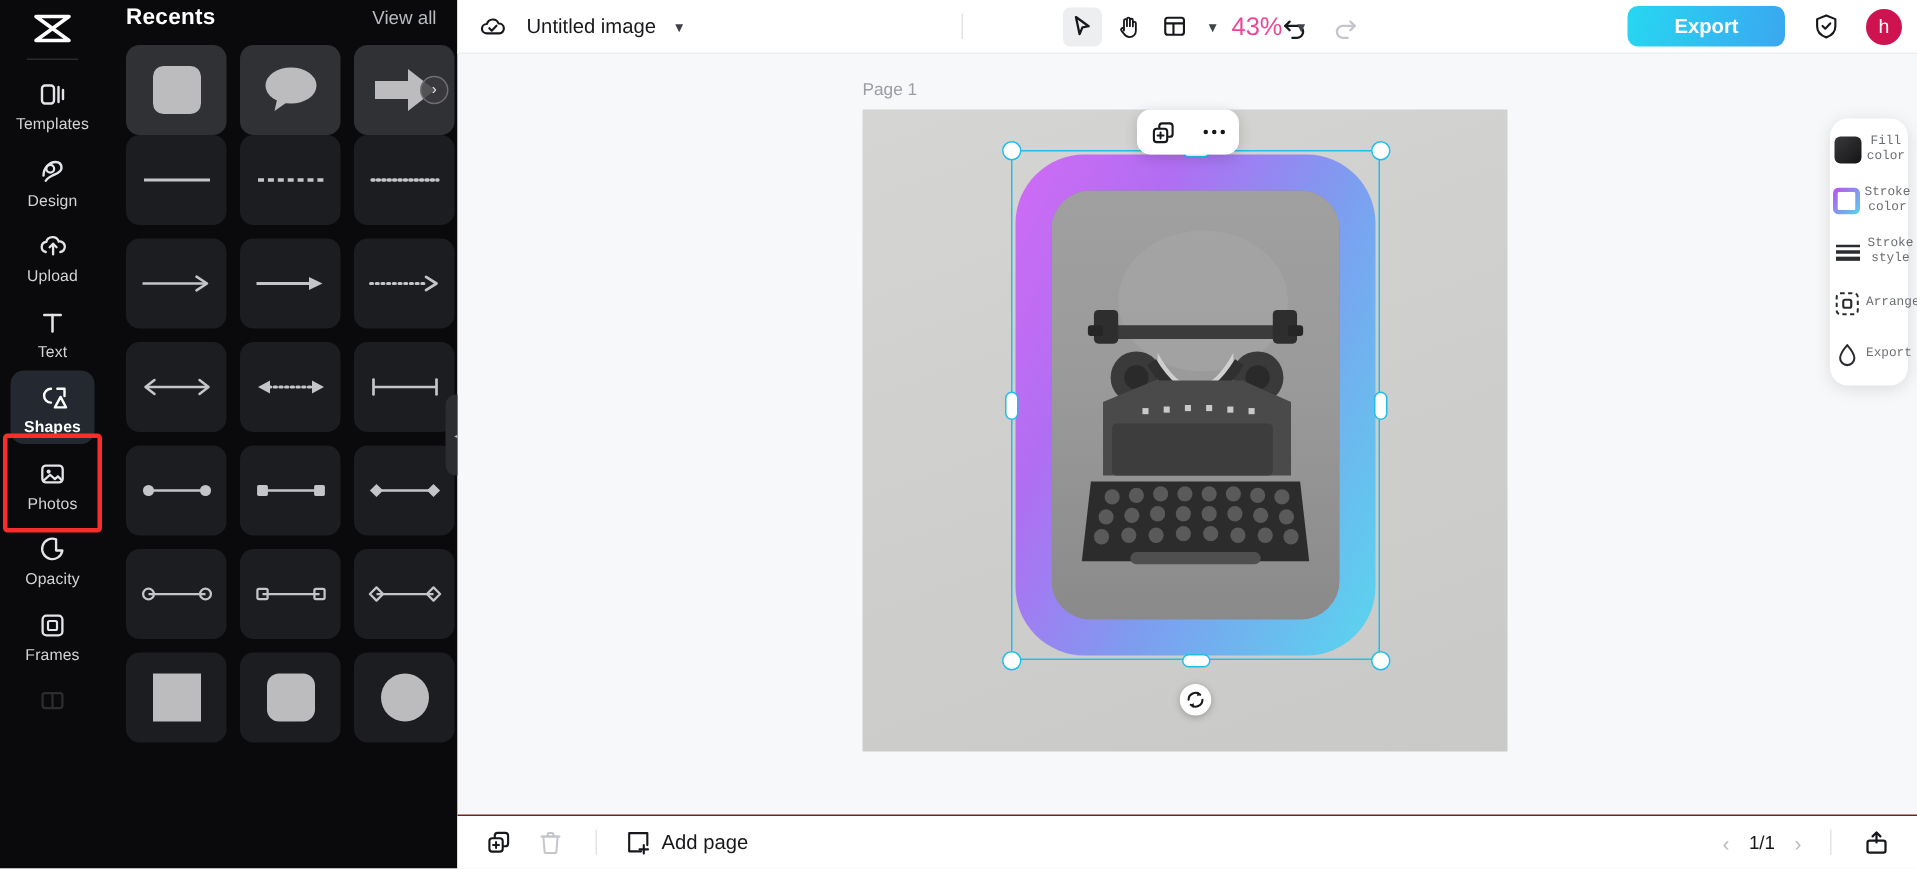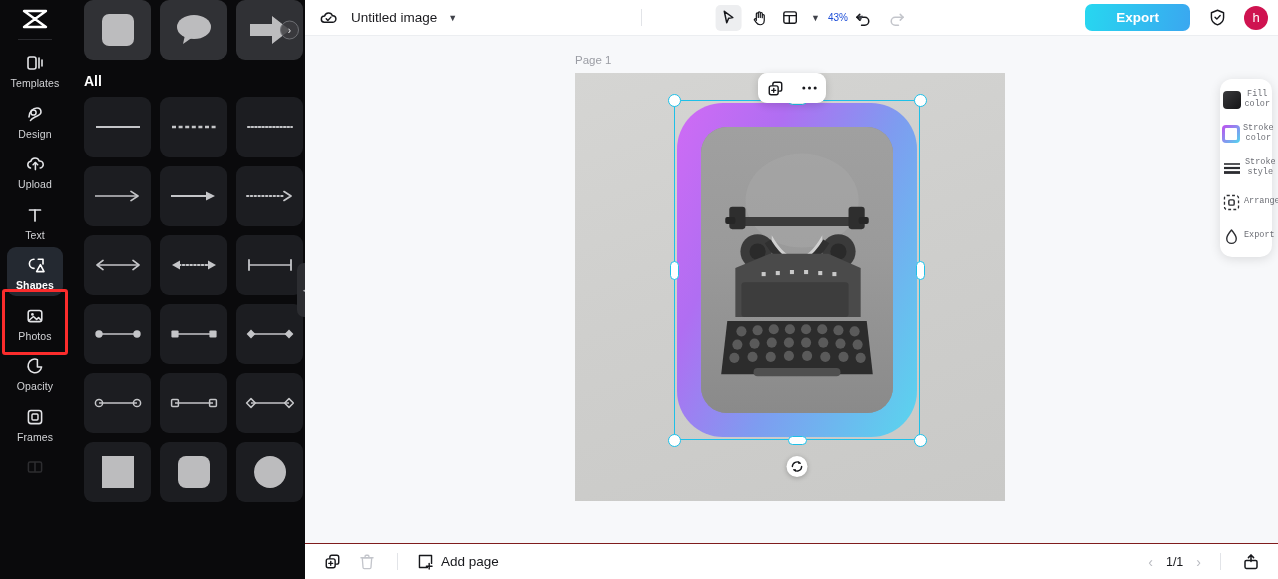--- a/index.html
+++ b/index.html
@@ -71,21 +71,21 @@
 
   .topbar {
     height: 36px; background: #fff; display: flex; align-items: center;
     border-bottom: 1px solid #eceef1; padding: 0 10px; gap: 8px; flex: 0 0 36px;
   }
   .tb-icon { width: 26px; height: 26px; display: flex; align-items: center; justify-content: center; border-radius: 5px; cursor: pointer; color: #1a1a1e; }
   .tb-icon.active { background: #edeef0; }
   .doc-title { font-size: 13.5px; color: #1a1a1e; margin-left: 2px; }
   .caret { font-size: 9px; color: #40424a; cursor: pointer; padding: 0 3px; }
   .tools { position: absolute; left: 50%; transform: translateX(-50%); display: flex; align-items: center; gap: 5px; }
-  .zoom-val { font-size: 10px; color: #1d4ed8; cursor: pointer; }
+  .zoom-val { font-size: 17px; color: #ec4899; cursor: pointer; }
   .vdiv { width: 1px; height: 17px; background: #e2e4e8; margin: 0 6px; }
   .spacer { flex: 1; }
   .undo { color: #17181c; cursor: pointer; font-size: 17px; }
   .redo { color: #c3c5cb; cursor: pointer; font-size: 17px; }
   .export-btn {
     background: linear-gradient(100deg, #27d7f0 0%, #3aa7f0 100%);
     color: #fff; font-size: 13.5px; font-weight: bold;
     border: none; border-radius: 7px; padding: 6px 31px; cursor: pointer;
   }
   .avatar {
@@ -260,20 +260,24 @@
             <rect x="3.4" y="5" width="13.2" height="10" rx="1.6" fill="none" stroke="#4a4a4e" stroke-width="1.5"></rect>
             <line x1="10" y1="5" x2="10" y2="15" stroke="#4a4a4e" stroke-width="1.5"></line>
           </svg>
       </span>
     </div>
 
     <div class="rail-hi"></div>
   </div>
 
   <div class="panel">
+    <div class="panel-head">
+      <span class="panel-title">Recents</span>
+      <span class="view-all">View all</span>
+    </div>
 
     <div class="grid">
       <div class="cell recent">
         <svg width="38" height="38" viewBox="0 0 38 38">
             <rect x="3" y="3" width="32" height="32" rx="7" fill="#bcbcbe"></rect>
           </svg>
       </div>
       <div class="cell recent">
         <svg width="40" height="36" viewBox="0 0 40 36">
             <ellipse cx="20" cy="15" rx="17" ry="12" fill="#bcbcbe"></ellipse>
@@ -281,21 +285,20 @@
           </svg>
       </div>
       <div class="cell recent">
         <svg width="44" height="34" viewBox="0 0 44 34">
             <path d="M2 11 L24 11 L24 3 L42 17 L24 31 L24 23 L2 23 Z" fill="#bcbcbe"></path>
           </svg>
         <span class="next-chip">›</span>
       </div>
     </div>
 
-    <div class="sect-title">All</div>
 
     <div class="grid">
       <div class="cell">
         <svg width="48" height="12" viewBox="0 0 48 12">
             <line x1="2" y1="6" x2="46" y2="6" stroke="#c4c5c8" stroke-width="2"></line>
           </svg>
       </div>
       <div class="cell">
         <svg width="48" height="12" viewBox="0 0 48 12">
             <line x1="2" y1="6" x2="46" y2="6" stroke="#c4c5c8" stroke-width="2.4" stroke-dasharray="4 2.6"></line>

